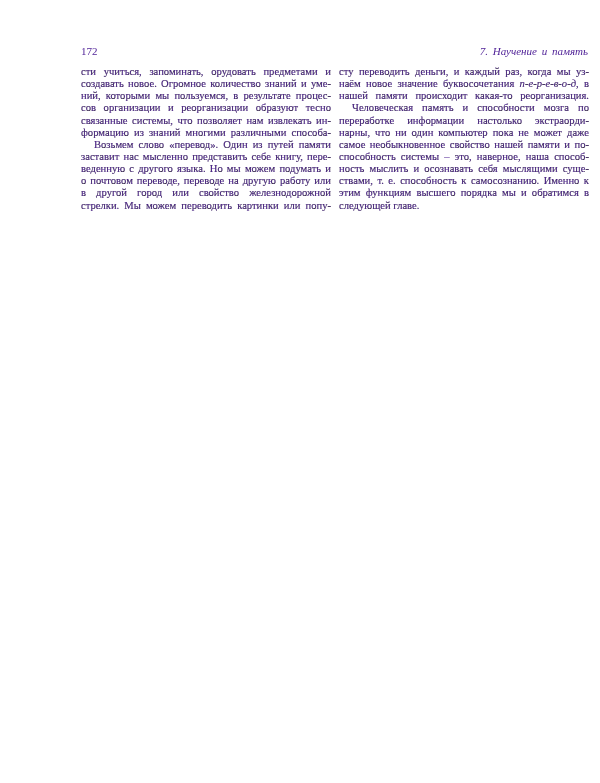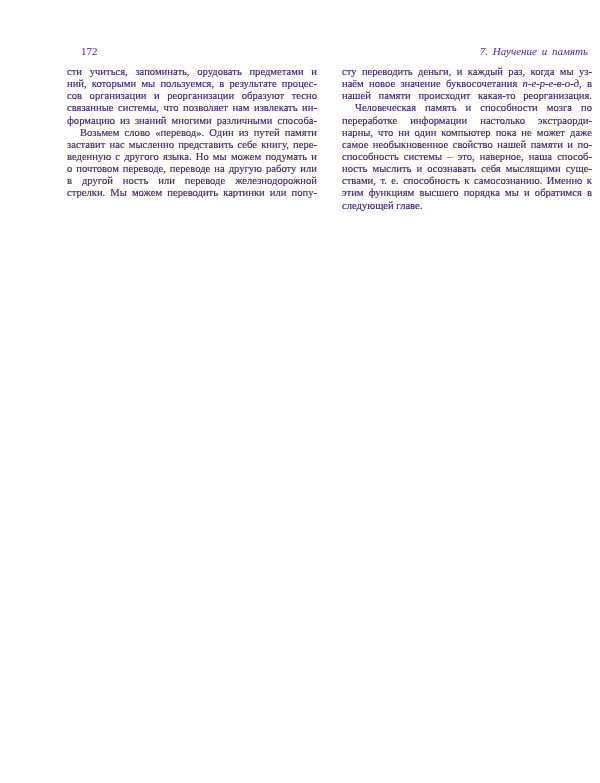--- a/index.html
+++ b/index.html
@@ -28,23 +28,23 @@
     font-size: 11px;
     line-height: 12px;
   }
   .running-head .chapter {
     word-spacing: 2px;
     font-style: italic;
   }
   .body-columns {
     position: absolute;
     top: 66px;
-    left: 31px;
+    left: 45px;
     display: flex;
-    gap: 25px;
+    gap: 8px;
   }
   .col {
     width: 250px;
     font-size: 10.6px;
     line-height: 12.15px;
     -webkit-text-stroke: 0.15px #1d1d1d;
   }
   .line {
     text-align: justify;
     text-align-last: justify;
@@ -69,29 +69,30 @@
 
   <div class="running-head">
     <span class="folio">172</span>
     <span class="chapter">7. Научение и память</span>
   </div>
 
   <div class="body-columns">
 
     <div class="col">
       <div class="line">сти учиться, запоминать, орудовать предметами и</div>
+      <div class="line">создавать новое. Огромное количество знаний и уме-</div>
       <div class="line">ний, которыми мы пользуемся, в результате процес-</div>
       <div class="line">сов организации и реорганизации образуют тесно</div>
       <div class="line">связанные системы, что позволяет нам извлекать ин-</div>
       <div class="line">формацию из знаний многими различными способа-</div>
       <div class="line indent">Возьмем слово «перевод». Один из путей памяти</div>
       <div class="line">заставит нас мысленно представить себе книгу, пере-</div>
       <div class="line">веденную с другого языка. Но мы можем подумать и</div>
       <div class="line">о почтовом переводе, переводе на другую работу или</div>
-      <div class="line">в другой ность или переводе железнодорожной</div>
+      <div class="line">в другой город или свойство железнодорожной</div>
       <div class="line">стрелки. Мы можем переводить картинки или попу-</div>
     </div>
 
     <div class="col">
       <div class="line">сту переводить деньги, и каждый раз, когда мы уз-</div>
       <div class="line"><span>наём новое значение буквосочетания </span><span class="italic">п-е-р-е-в-о-д</span><span>, в</span></div>
       <div class="line">нашей памяти происходит какая-то реорганизация.</div>
       <div class="line indent">Человеческая память и способности мозга по</div>
       <div class="line">переработке информации настолько экстраорди-</div>
       <div class="line">нарны, что ни один компьютер пока не может даже</div>

